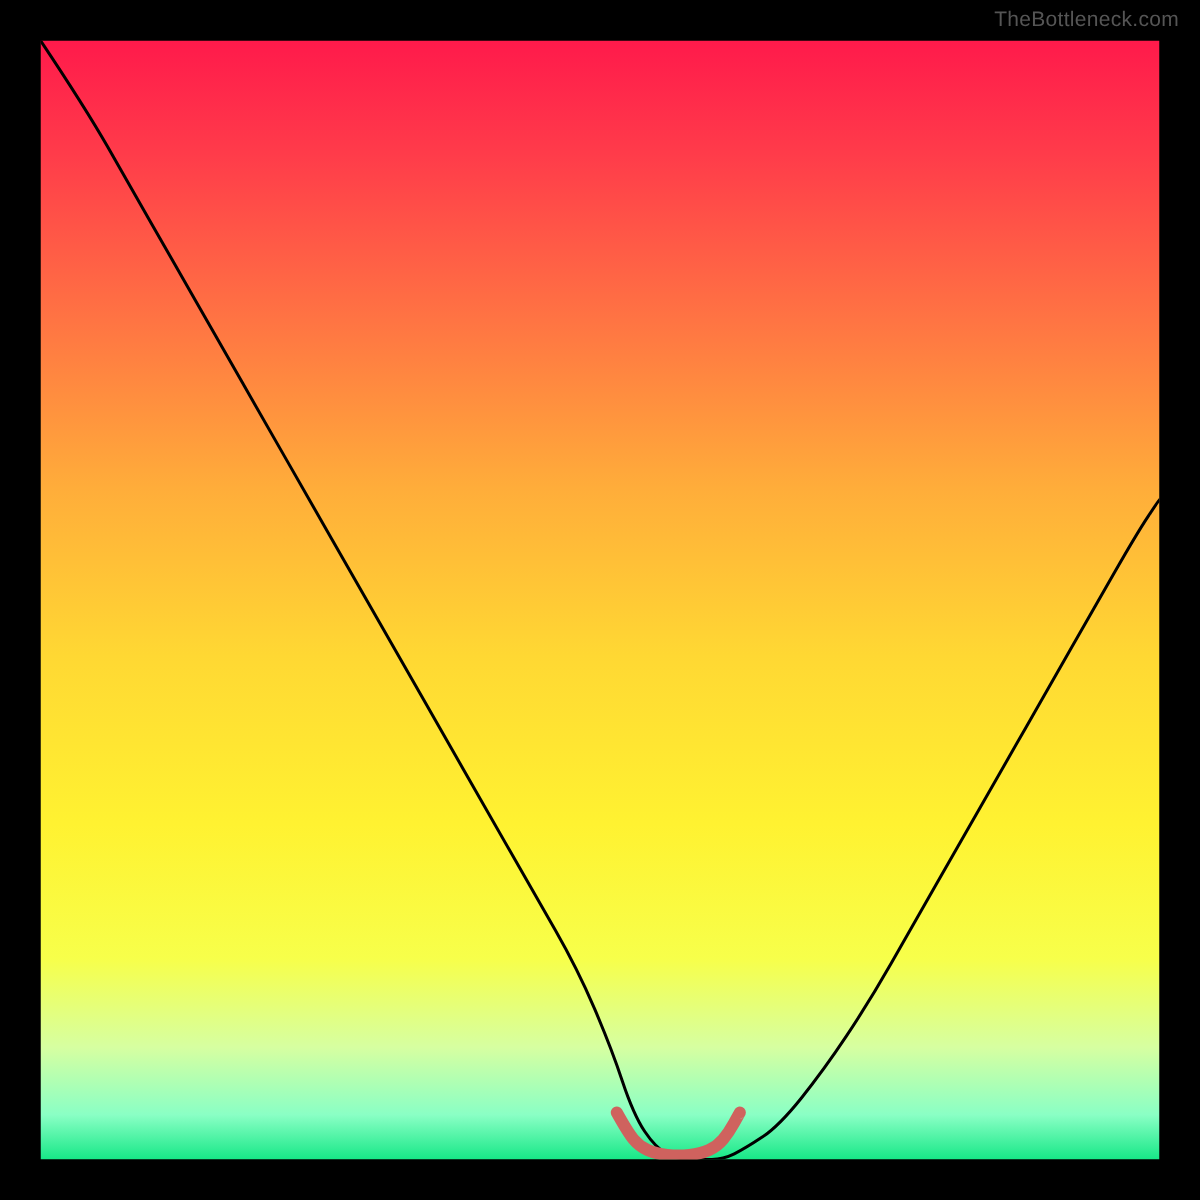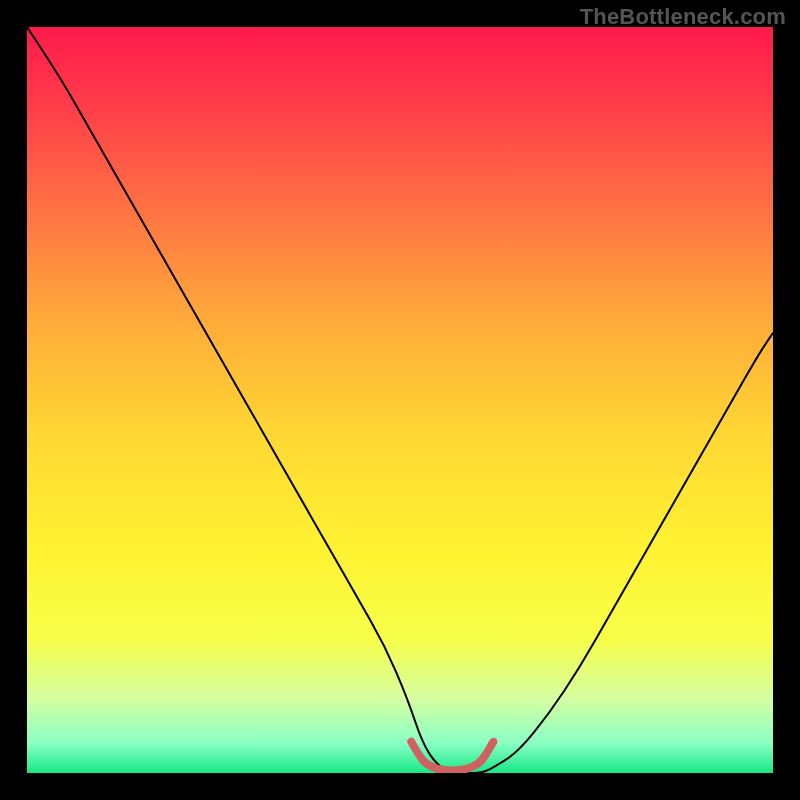--- a/index.html
+++ b/index.html
@@ -15,22 +15,22 @@
     position: relative;
     width: 800px;
     height: 800px;
     background: #000;
   }
   .watermark {
     position: absolute;
     top: 4px;
     right: 14px;
     color: #555;
-    font-size: 22px;
-    font-weight: 700;
+    font-size: 14px;
+    font-weight: 400;
     letter-spacing: 0.2px;
     z-index: 10;
   }
   .plot {
     position: absolute;
     left: 27px;
     top: 27px;
     width: 746px;
     height: 746px;
   }

